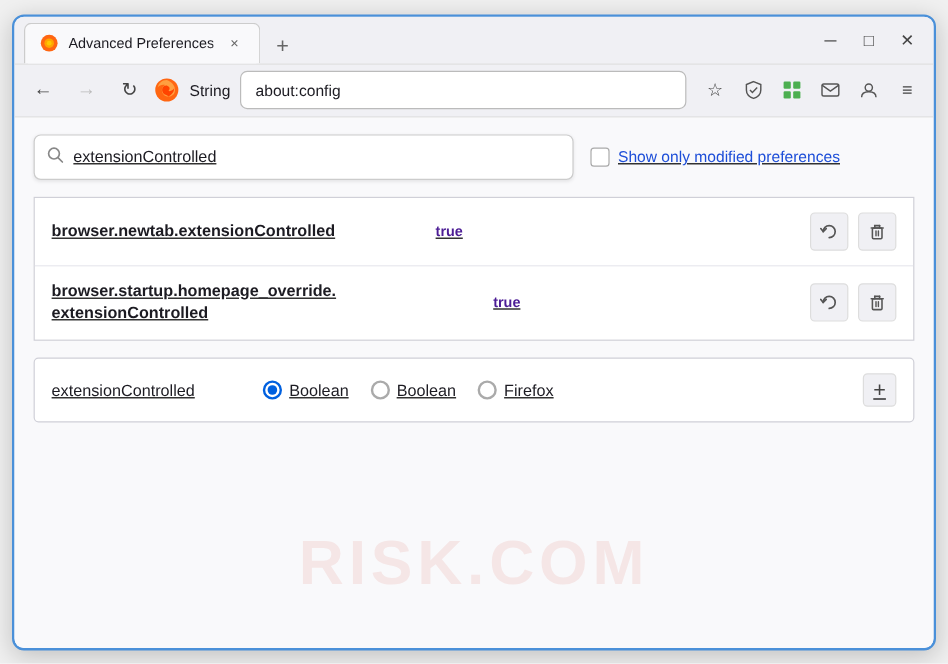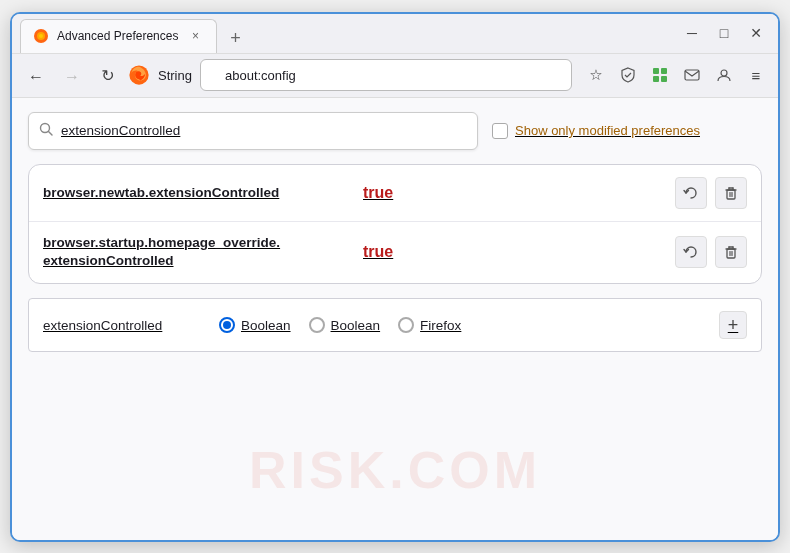--- a/index.html
+++ b/index.html
@@ -142,21 +142,21 @@
     .nav-btn.disabled { color: #bbb; cursor: default; }
 
     .address-bar {
       flex: 1;
       height: 32px;
       background: white;
       border: 1px solid #bbb;
       border-radius: 6px;
       display: flex;
       align-items: center;
-      padding: 0 24px;
+      padding: 0 12px;
       gap: 6px;
     }
 
     .address-text {
       font-size: 13px;
       color: #1c1b22;
       flex: 1;
     }
 
     .toolbar-icons {
@@ -235,56 +235,57 @@
       width: 16px;
       height: 16px;
       border: 1.5px solid #aaa;
       border-radius: 3px;
       background: white;
       flex-shrink: 0;
     }
 
     .checkbox-label {
       font-size: 13px;
-      color: #a16207;
+      color: #1d4ed8;
     }
 
     
     .results-table {
       background: white;
       border: 1px solid #d0d0d8;
-      border-radius: 12px;
+      border-radius: 0;
       overflow: hidden;
       margin-bottom: 14px;
     }
 
     .result-row {
       display: flex;
       align-items: center;
       padding: 12px 14px;
       border-bottom: 1px solid #e8e8ee;
       min-height: 52px;
     }
 
     .result-row:last-child {
       border-bottom: none;
+      gap: 48px;
     }
 
     .pref-name {
       font-size: 13.5px;
       font-weight: 700;
       color: #1c1b22;
       min-width: 320px;
       flex-shrink: 0;
     }
 
     .pref-value {
-      font-size: 16px;
+      font-size: 12px;
       font-weight: 700;
-      color: #b91c1c;
+      color: #4c1d95;
       flex: 1;
     }
 
     .row-actions {
       display: flex;
       align-items: center;
       gap: 8px;
       margin-left: auto;
     }
 

